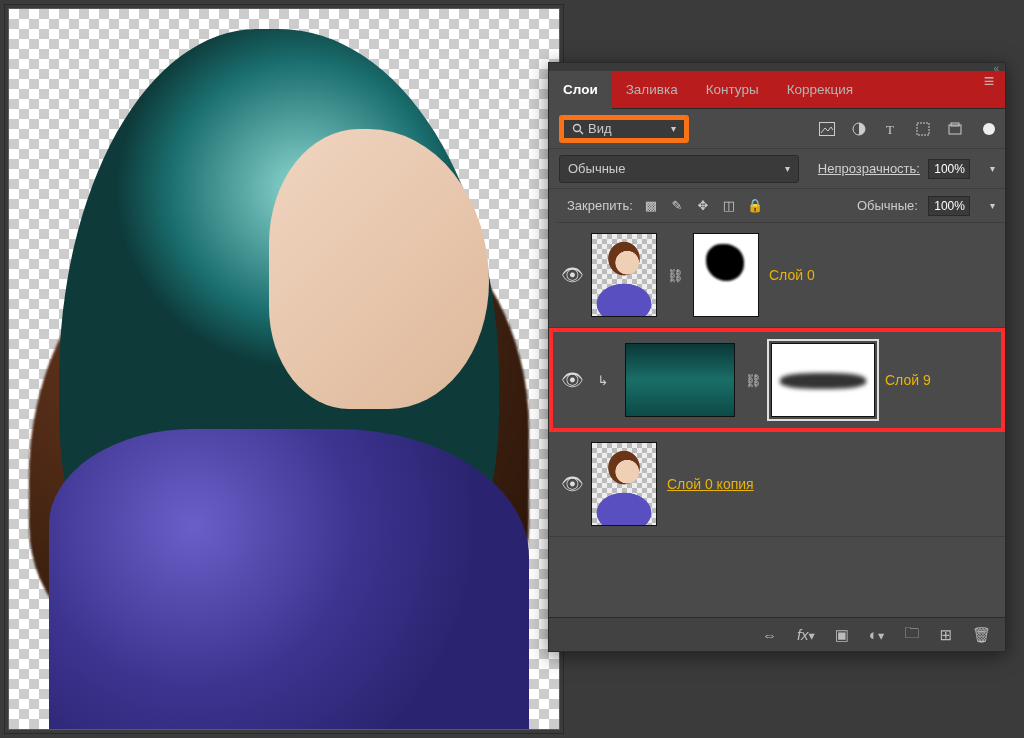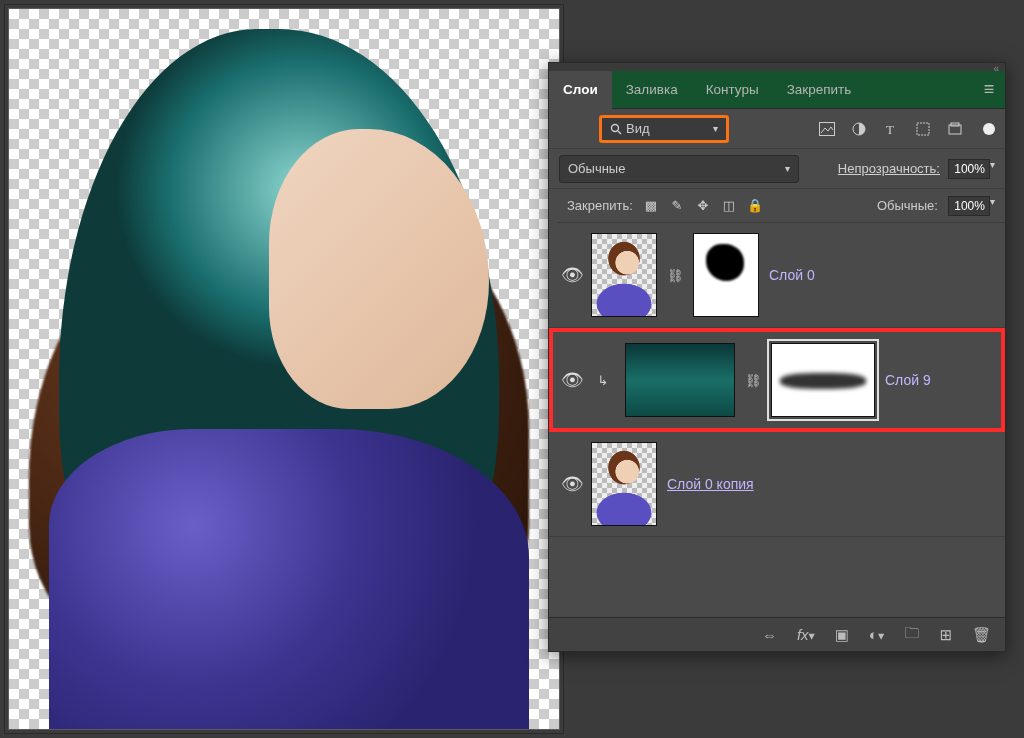--- a/index.html
+++ b/index.html
@@ -57,55 +57,54 @@
     position: absolute;
     left: 548px; top: 62px;
     width: 458px; height: 590px;
     background: #4a4a4a;
     box-shadow: 0 4px 18px rgba(0,0,0,.5);
     display: flex; flex-direction: column;
     border: 1px solid #2a2a2a;
   }
   .collapse-btns { height: 8px; background:#3a3a3a; text-align:right; font-size:10px; color:#888; padding-right:6px;}
   .tabs {
-    display: flex; align-items: center;
-    height: 38px; background: #14532d;
+    display: flex; 
+    height: 38px; background: #b91c1c;
     gap: 0;
     border-bottom: 1px solid #2a2a2a;
   }
   .tab {
     padding: 0 14px; height: 38px; line-height: 38px;
     color: #b5b5b5; cursor: pointer;
     font-size: 13.5px;
   }
   .tab.active { background: #4a4a4a; color: #fff; font-weight: 600;}
   .tabs-menu { margin-left: auto; width:32px; text-align:center; color:#b5b5b5; font-size:18px; cursor:pointer;}
   .rowbar {
     display:flex; align-items:center; gap:8px;
     padding: 6px 10px; height: 40px;
     border-bottom: 1px solid #3d3d3d;
   }
   .search-wrap {
     display:flex; align-items:center; gap:4px;
-    background:#3a3a3a; border:3px solid #f97316;
+    background:#3a3a3a; border:5px solid #f97316;
     border-radius:3px; padding:2px 8px; height:28px; width:130px;
     color:#ccc;
-    margin-left:40px;
   }
   .search-wrap input { background:transparent; border:none; color:#ccc; width:70px; font-size:13px; outline:none;}
   .chev-down { font-size:10px; color:#ccc; margin-left:auto;}
   .filter-icons { display:flex; gap:16px; margin-left:auto; align-items:center;}
   .ficon { width:16px; height:16px; display:flex; align-items:center; justify-content:center; color:#ccc; cursor:pointer;}
   .color-dot { width:12px; height:12px; border-radius:50%; background:#eee; display:inline-block;}
   .blend-select {
     background:#3a3a3a; border:1px solid #2a2a2a; border-radius:3px;
     color:#ccc; height:28px; padding:0 8px; width:240px;
     display:flex; align-items:center; cursor:pointer;
   }
-  .value-pct { display:flex; gap:0; color:#ccc;}
+  .value-pct { display:flex; align-items:center; gap:20px; color:#ccc;}
   .value-pct input { width:42px; background:#3a3a3a; border:1px solid #2a2a2a; color:#fff; text-align:right; padding:2px 4px; font-size:12px;}
   .lockbar { display:flex; align-items:center; gap:10px; padding:6px 10px; height:34px; border-bottom:1px solid #3d3d3d; color:#ccc;margin-left:8px;}
   .lockbar .licon { width:16px; text-align:center; cursor:pointer;}
   .layers { flex:1; overflow:auto; }
   .layer-row {
     display:flex; align-items:center; gap:10px;
     padding: 10px 12px;
     border-bottom:1px solid #3d3d3d;
     min-height: 104px;
   }
@@ -132,21 +131,21 @@
     width:66px; height:84px; background:#fff; border:1px solid #111;
     position:relative; overflow:hidden;
   }
   .mask.wide { width:104px; height:74px;}
   .mask.selected { outline:2px solid #dedede; outline-offset:2px;}
   .mask .blot { position:absolute; left:18%; top:12%; width:60%; height:45%;
     background:#000; border-radius:45% 55% 50% 60%; filter:blur(1px);}
   .mask .streak { position:absolute; left:8%; top:40%; width:84%; height:22%;
     background:#333; filter:blur(2px); border-radius:40%;}
   .link-chain { width:16px; color:#ccc; text-align:center;}
-  .layer-name { flex:1; color:#c4b5fd; font-size:14px;}
+  .layer-name { flex:1; color:#eab308; font-size:14px;}
   .layer-name.u { text-decoration: underline;}
   .panel-footer {
     height:34px; display:flex; align-items:center; justify-content:flex-end;
     gap:20px; padding:0 14px; border-top:1px solid #2a2a2a;
     background:#424242;
   }
   .foot-icon { color:#bbb; cursor:pointer; font-size:15px;}
   svg { display:block;}
 </style>
 </head>
@@ -161,21 +160,21 @@
   </div>
 </div>
 
 <div class="panel">
   <div class="collapse-btns">«</div>
 
   <div class="tabs" id="tabs">
       <div class="tab active">Слои</div>
       <div class="tab">Заливка</div>
       <div class="tab">Контуры</div>
-      <div class="tab">Закрепить</div>
+      <div class="tab">Коррекция</div>
       <div class="tabs-menu">≡</div>
     </div>
 
   <div class="rowbar">
     <div class="search-wrap">
       <span>
         <svg width="12" height="12" viewBox="0 0 12 12">
             <circle cx="5" cy="5" r="3.5" stroke="#ccc" fill="none" stroke-width="1.4"></circle>
             <line x1="8" y1="8" x2="11" y2="11" stroke="#ccc" stroke-width="1.4"></line>
           </svg>

